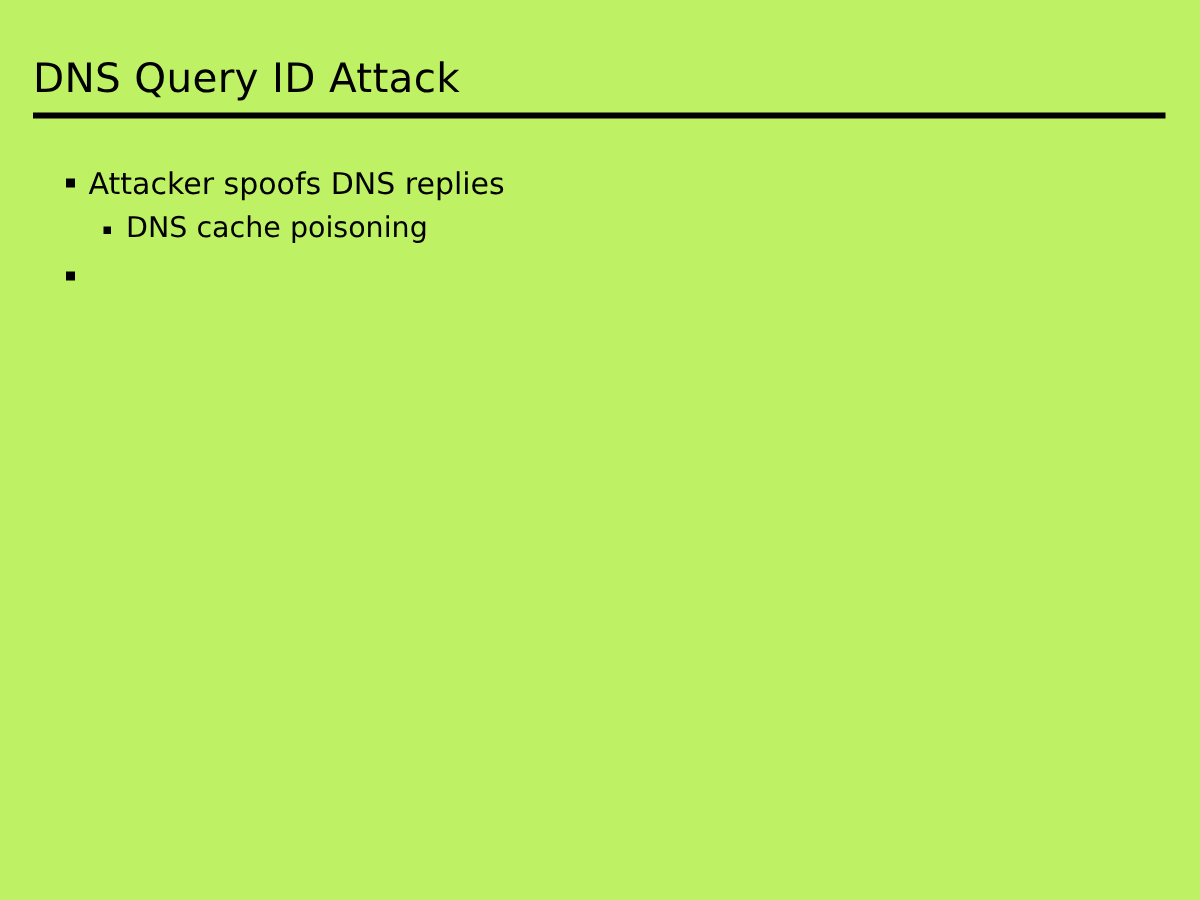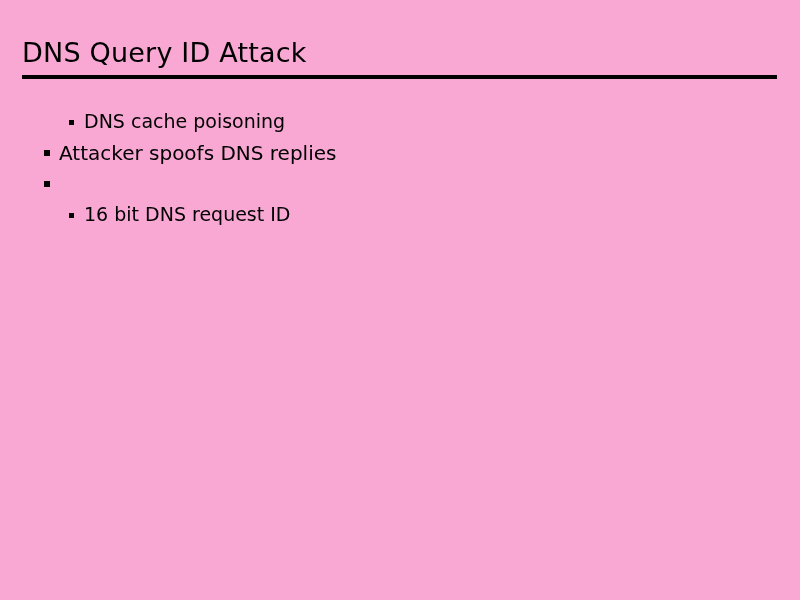--- a/index.html
+++ b/index.html
@@ -13,21 +13,21 @@
     background: #f6fbf8;
     font-family: "DejaVu Sans", sans-serif;
     color: #000000;
     overflow: hidden;
   }
 
   #slide {
     position: relative;
     width: 800px;
     height: 600px;
-    background: #f9a8d4;
+    background: #bef264;
     box-sizing: border-box;
   }
 
   
   #title-block {
     position: absolute;
     left: 22px;
     top: 36px;
     width: 756px;
   }
@@ -107,35 +107,31 @@
 
 <div id="slide">
 
   <div id="title-block">
     <div id="slide-title">DNS Query ID Attack</div>
   </div>
   <div id="title-rule"></div>
 
   <div id="body-list">
 
+    <div class="bullet-row level-1">
+      <span class="marker"></span>
+      <span class="bullet-text">Attacker spoofs DNS replies</span>
+    </div>
+
     <div class="bullet-row level-2">
       <span class="marker"></span>
       <span class="bullet-text">DNS cache poisoning</span>
     </div>
 
     <div class="bullet-row level-1">
       <span class="marker"></span>
-      <span class="bullet-text">Attacker spoofs DNS replies</span>
-    </div>
-
-    <div class="bullet-row level-1">
-      <span class="marker"></span>
     </div>
 
 
-    <div class="bullet-row level-2">
-      <span class="marker"></span>
-      <span class="bullet-text">16 bit DNS request ID</span>
-    </div>
 
   </div>
 
 </div>
 
 </body></html>

